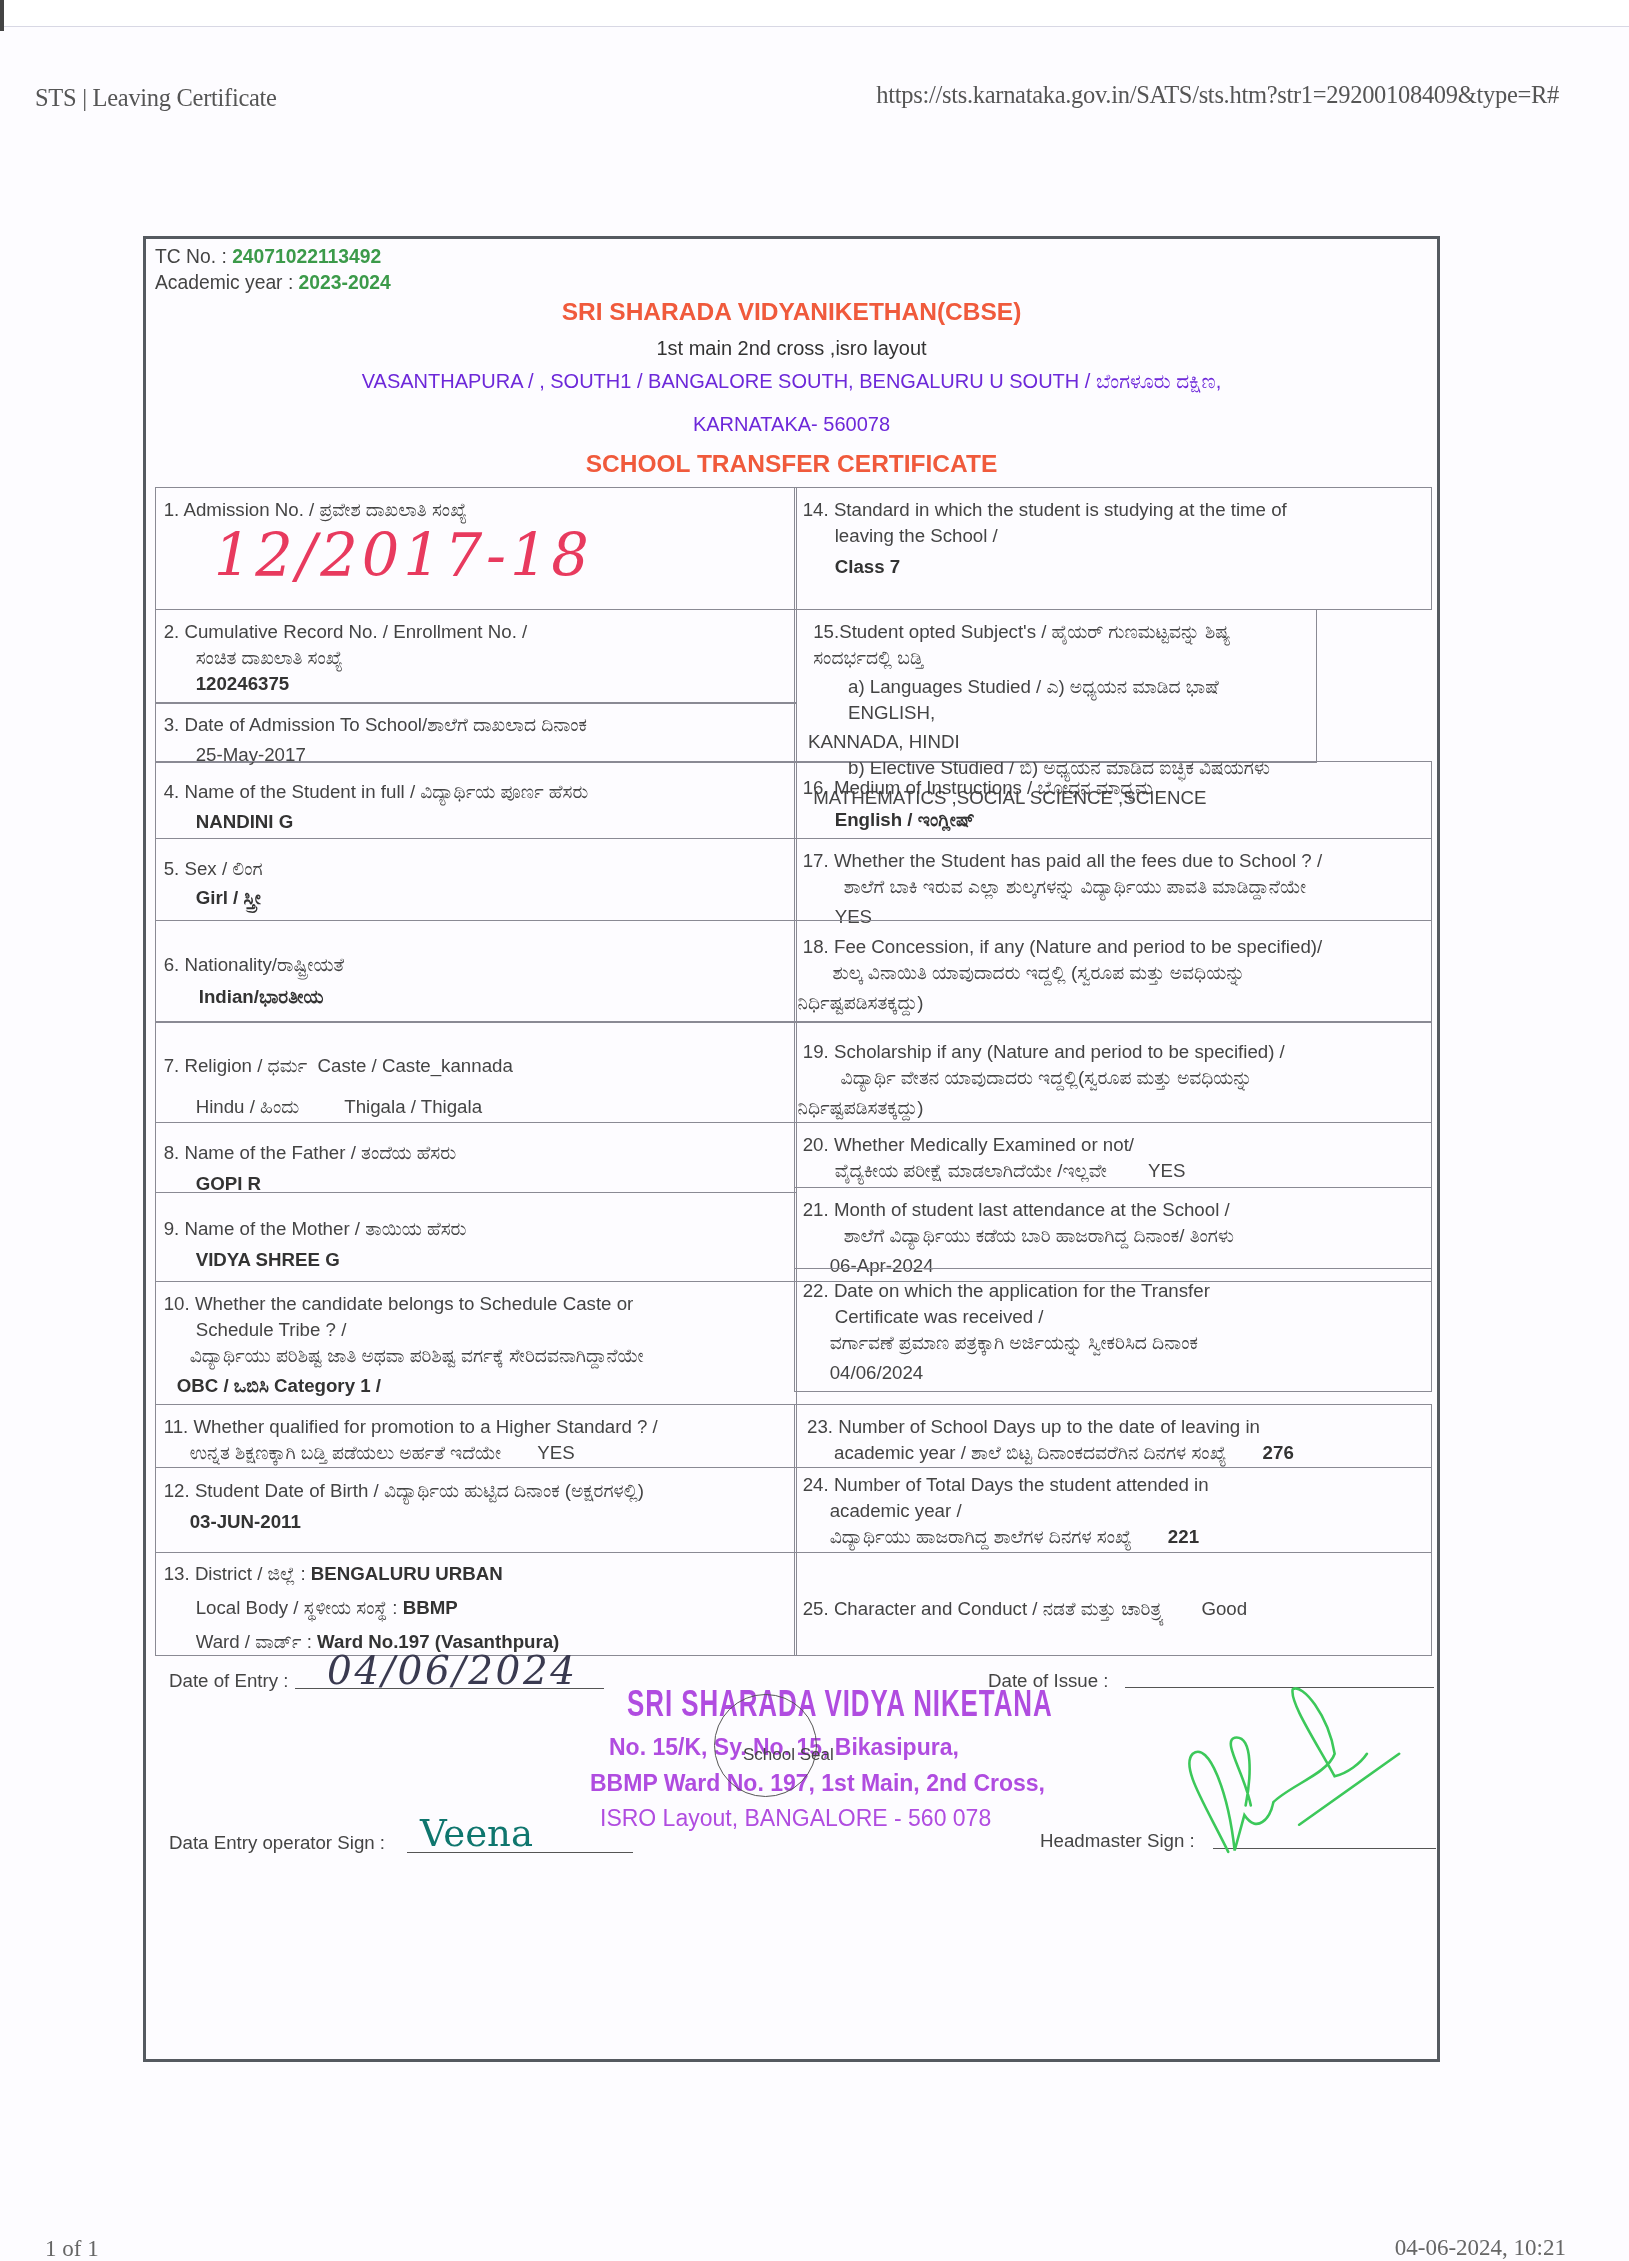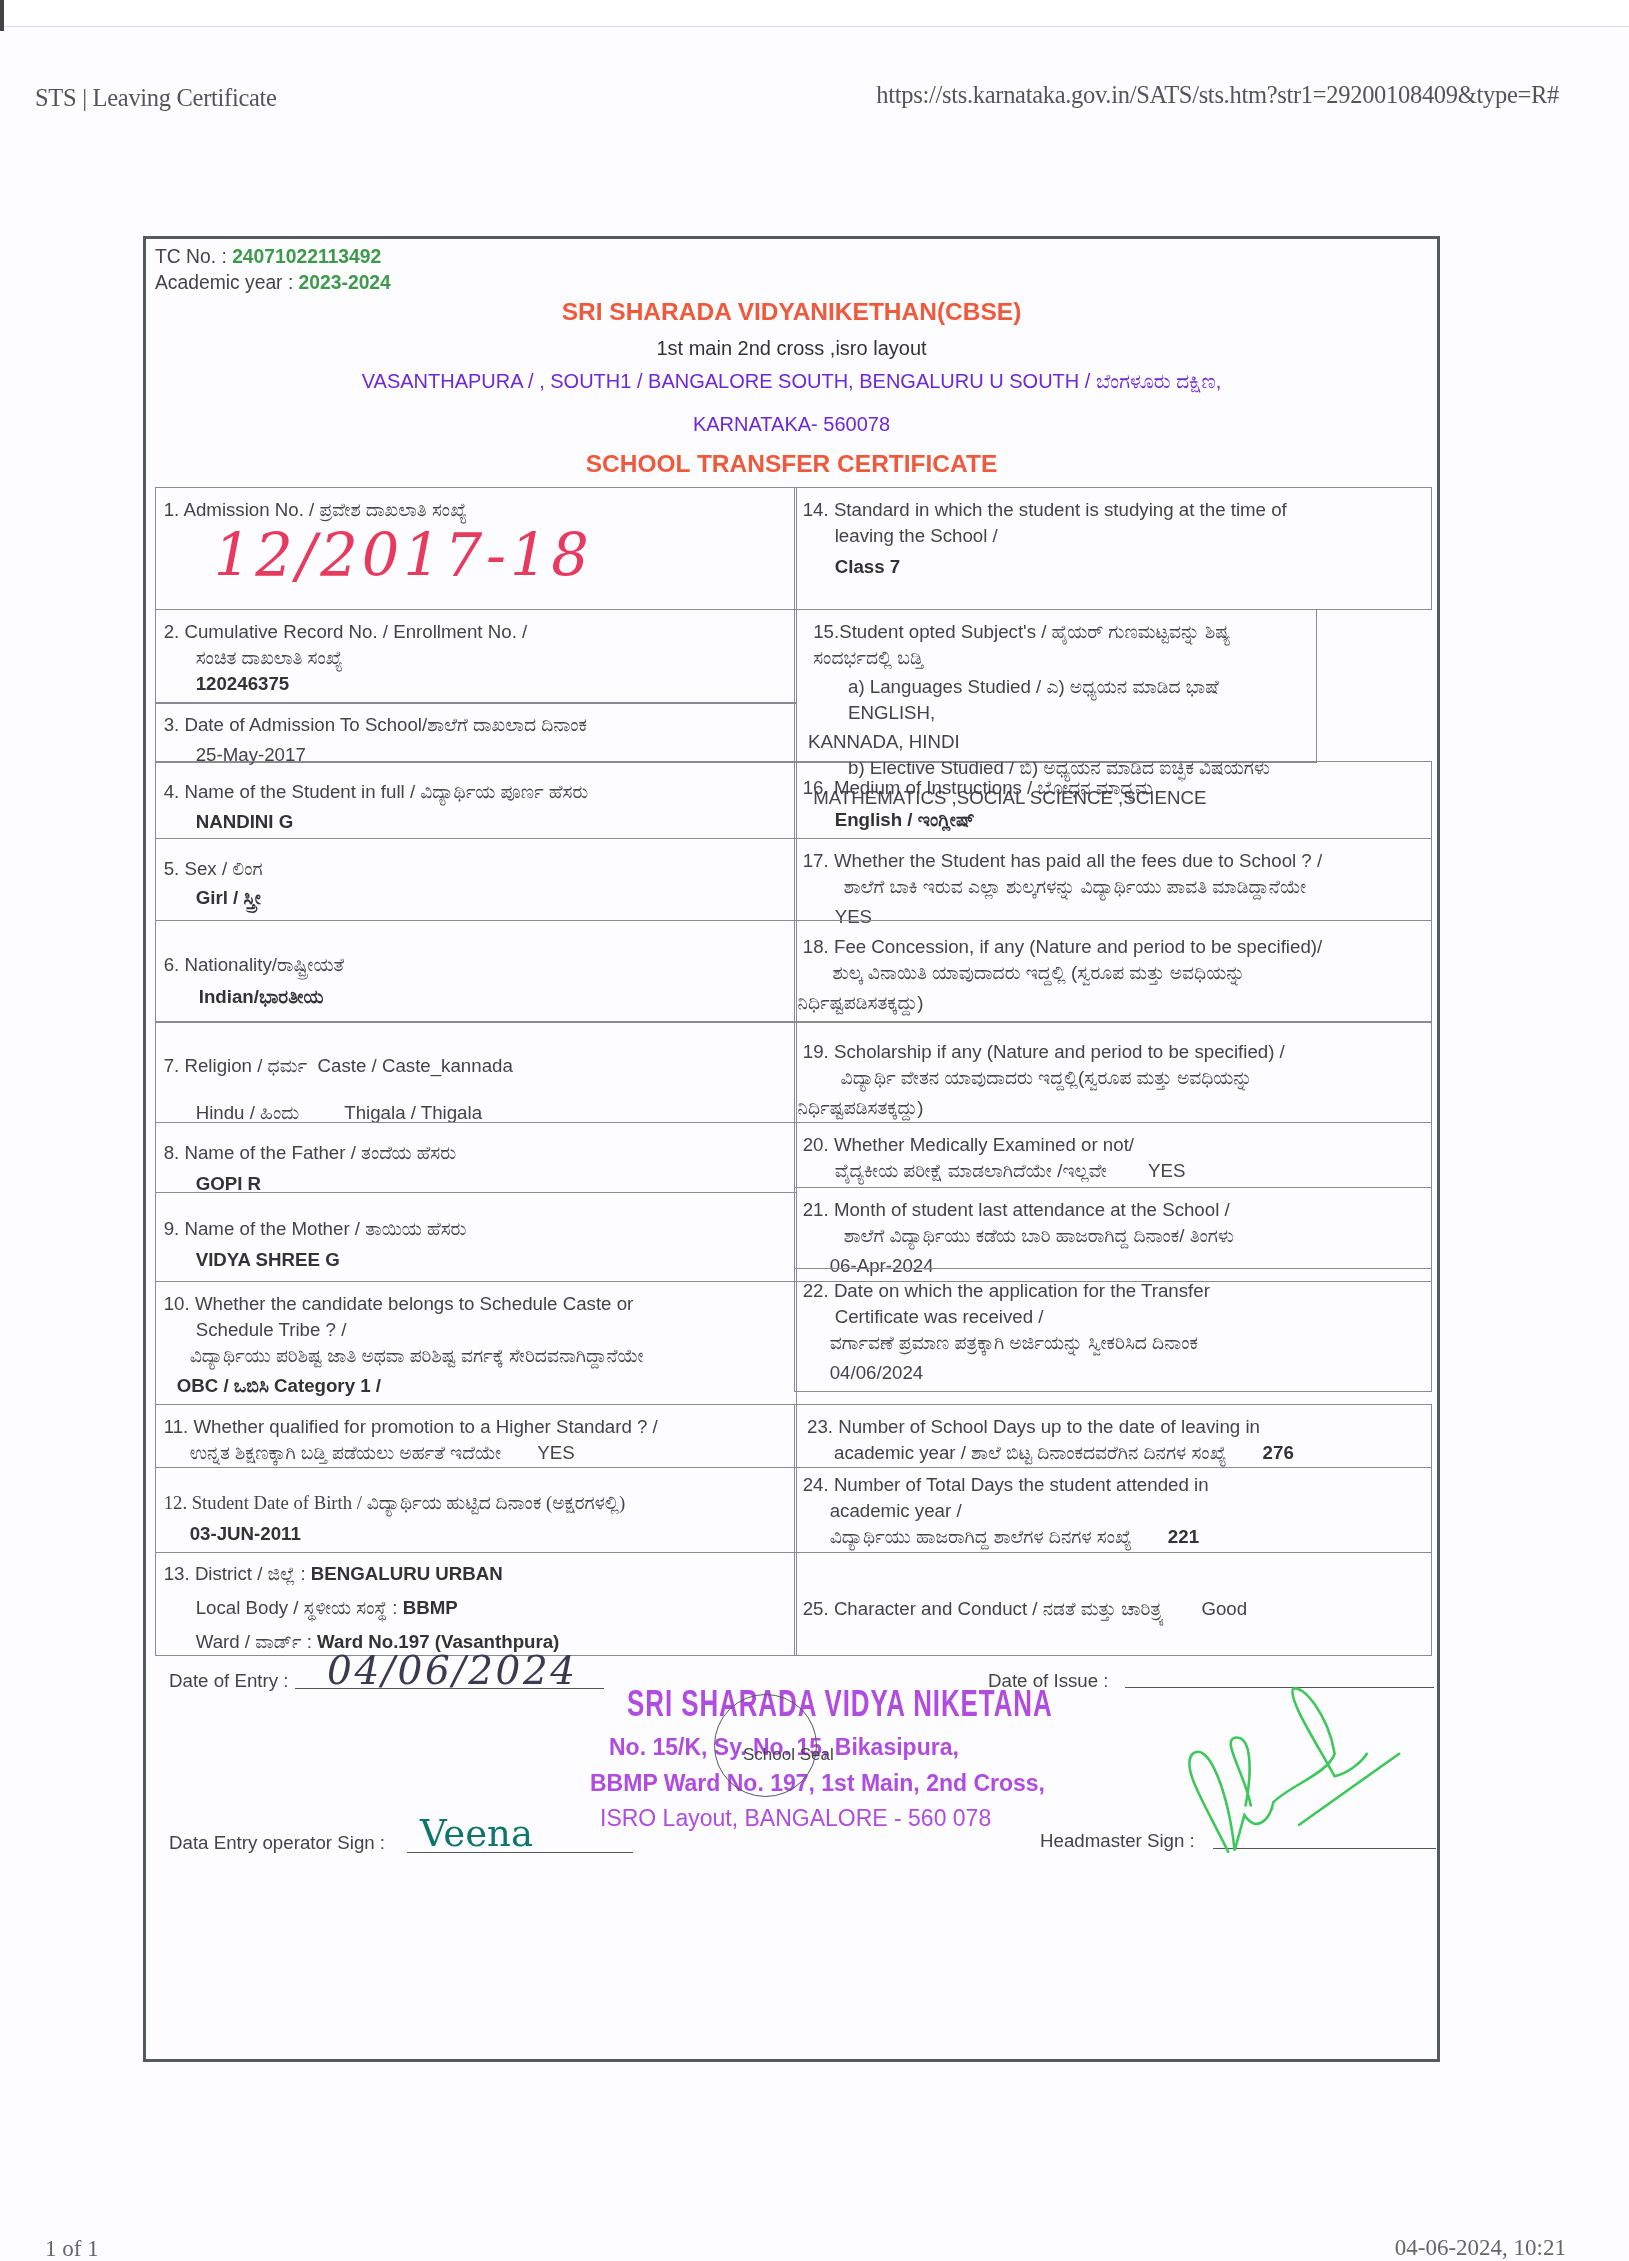--- a/index.html
+++ b/index.html
@@ -75,42 +75,42 @@
 <div class="abs cell" style="left:155px; top:838px; width:642px; height:83px;">
   <div style="margin-top:7.7px;"><span>5.</span> <span>Sex / ಲಿಂಗ</span></div>
   <div class="ind b" style="margin-top:3px;">Girl / ಸ್ತ್ರೀ</div>
 </div>
 <div class="abs cell" style="left:155px; top:920px; width:642px; height:103px;">
   <div style="margin-top:22px;"><span>6.</span> <span>Nationality/ರಾಷ್ಟ್ರೀಯತೆ</span></div>
   <div class="ind b" style="margin-top:6.4px; padding-left:35px;">Indian/ಭಾರತೀಯ</div>
 </div>
 <div class="abs cell" style="left:155px; top:1021px; width:642px; height:102px;">
   <div style="margin-top:22px;"><span>7.</span> <span>Religion / ಧರ್ಮ</span>&nbsp;&nbsp;<span>Caste / Caste_kannada</span></div>
-  <div class="ind" style="margin-top:21px;"><span>Hindu / ಹಿಂದು</span><span style="display:inline-block; width:45px;"></span><span>Thigala / Thigala</span></div>
+  <div class="ind" style="margin-top:15px;"><span>Hindu / ಹಿಂದು</span><span style="display:inline-block; width:45px;"></span><span>Thigala / Thigala</span></div>
 </div>
 <div class="abs cell" style="left:155px; top:1122px; width:642px; height:71px;">
   <div style="margin-top:7.7px;"><span>8.</span> <span>Name of the Father / ತಂದೆಯ ಹೆಸರು</span></div>
   <div class="ind b" style="margin-top:5.2px;">GOPI R</div>
 </div>
 <div class="abs cell" style="left:155px; top:1192px; width:642px; height:90px;">
   <div style="margin-top:14px;"><span>9.</span> <span>Name of the Mother / ತಾಯಿಯ ಹೆಸರು</span></div>
   <div class="ind b" style="margin-top:5.2px;">VIDYA SHREE G</div>
 </div>
 <div class="abs cell" style="left:155px; top:1281px; width:642px; height:124px;">
   <div><span>10.</span> <span>Whether the candidate belongs to Schedule Caste or</span></div>
   <div class="ind">Schedule Tribe ? /</div>
   <div class="ind" style="padding-left:26px;">ವಿದ್ಯಾರ್ಥಿಯು ಪರಿಶಿಷ್ಟ ಜಾತಿ ಅಥವಾ ಪರಿಶಿಷ್ಟ ವರ್ಗಕ್ಕೆ ಸೇರಿದವನಾಗಿದ್ದಾನೆಯೇ</div>
   <div class="b" style="padding-left:13px; margin-top:3.9px;">OBC / ಒಬಿಸಿ Category 1 /</div>
 </div>
 <div class="abs cell" style="left:155px; top:1404px; width:642px; height:64px;">
   <div><span>11.</span> <span>Whether qualified for promotion to a Higher Standard ? /</span></div>
   <div style="padding-left:26px;"><span>ಉನ್ನತ ಶಿಕ್ಷಣಕ್ಕಾಗಿ ಬಡ್ತಿ ಪಡೆಯಲು ಅರ್ಹತೆ ಇದೆಯೇ</span><span style="display:inline-block; width:36px;"></span><span>YES</span></div>
 </div>
 <div class="abs cell" style="left:155px; top:1467px; width:642px; height:86px;">
-  <div style="margin-top:13px;font-family:Liberation Serif, serif;"><span>12.</span> <span>Student Date of Birth / ವಿದ್ಯಾರ್ಥಿಯ ಹುಟ್ಟಿದ ದಿನಾಂಕ (ಅಕ್ಷರಗಳಲ್ಲಿ)</span></div>
+  <div style="margin-top:1px;"><span>12.</span> <span>Student Date of Birth / ವಿದ್ಯಾರ್ಥಿಯ ಹುಟ್ಟಿದ ದಿನಾಂಕ (ಅಕ್ಷರಗಳಲ್ಲಿ)</span></div>
   <div class="b" style="padding-left:26px; margin-top:5.2px;">03-JUN-2011</div>
 </div>
 <div class="abs cell" style="left:155px; top:1552px; width:642px; height:104px; line-height:34px; padding-top:3.9px;">
   <div><span>13.</span> <span>District / ಜಿಲ್ಲೆ :</span> <span class="b">BENGALURU URBAN</span></div>
   <div class="ind"><span>Local Body / ಸ್ಥಳೀಯ ಸಂಸ್ಥೆ :</span> <span class="b">BBMP</span></div>
   <div class="ind"><span>Ward / ವಾರ್ಡ್ :</span> <span class="b">Ward No.197 (Vasanthpura)</span></div>
 </div>
 
 <div class="abs cell" style="left:794px; top:487px; width:638px; height:123px;">
   <div><span>14.</span> <span>Standard in which the student is studying at the time of</span></div>

